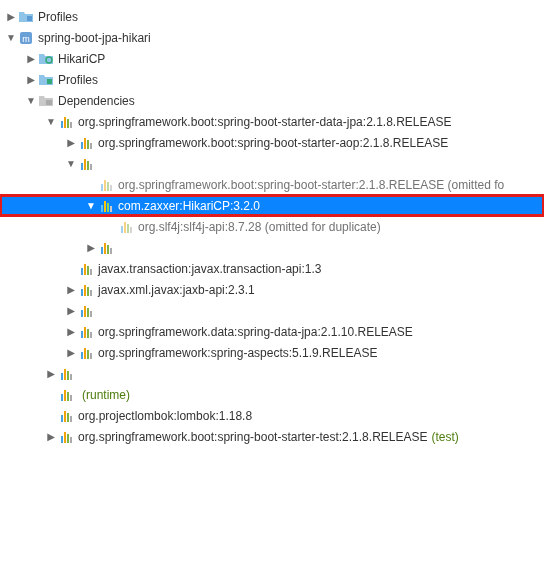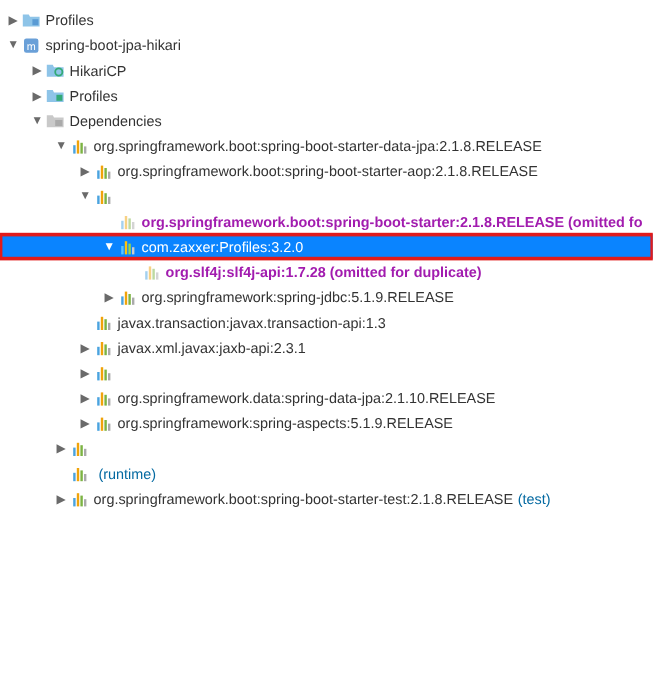--- a/index.html
+++ b/index.html
@@ -47,22 +47,22 @@
   .icon {
     width: 16px;
     height: 16px;
     display: inline-flex;
     align-items: center;
     justify-content: center;
     margin-right: 4px;
     flex-shrink: 0;
   }
   .label { white-space: nowrap; }
-  .muted { color: #a21caf; font-weight: bold; }
-  .scope { color: #0369a1; margin-left: 4px; }
+  .muted { color: #737373; }
+  .scope { color: #4d7c0f; margin-left: 4px; }
 
   
   .jar-bars {
     display: inline-flex;
     gap: 1px;
     align-items: flex-end;
     height: 12px;
   }
   .jar-bars span {
     width: 2px;
@@ -198,47 +198,46 @@
       <span class="indent" style="width: 80px;"></span>
       <span class="arrow ">▼</span>
       <span class="icon">
         <span class="jar-bars">
           <span class="b1"></span>
           <span class="b2"></span>
           <span class="b3"></span>
           <span class="b4"></span>
         </span>
       </span>
-      <span class="label">com.zaxxer:Profiles:3.2.0</span>
+      <span class="label">com.zaxxer:HikariCP:3.2.0</span>
     </div>
     <div class="row">
       <span class="indent" style="width: 100px;"></span>
       <span class="arrow none"></span>
       <span class="icon">
         <span class="jar-bars dim">
           <span class="b1"></span>
           <span class="b2"></span>
           <span class="b3"></span>
           <span class="b4"></span>
         </span>
       </span>
-      <span class="label muted">org.slf4j:slf4j-api:1.7.28 (omitted for duplicate)</span>
+      <span class="label muted">org.slf4j:slf4j-api:8.7.28 (omitted for duplicate)</span>
     </div>
     <div class="row">
       <span class="indent" style="width: 80px;"></span>
       <span class="arrow ">▶</span>
       <span class="icon">
         <span class="jar-bars">
           <span class="b1"></span>
           <span class="b2"></span>
           <span class="b3"></span>
           <span class="b4"></span>
         </span>
       </span>
-      <span class="label">org.springframework:spring-jdbc:5.1.9.RELEASE</span>
     </div>
     <div class="row">
       <span class="indent" style="width: 60px;"></span>
       <span class="arrow none"></span>
       <span class="icon">
         <span class="jar-bars">
           <span class="b1"></span>
           <span class="b2"></span>
           <span class="b3"></span>
           <span class="b4"></span>
@@ -314,20 +313,33 @@
       <span class="arrow none"></span>
       <span class="icon">
         <span class="jar-bars">
           <span class="b1"></span>
           <span class="b2"></span>
           <span class="b3"></span>
           <span class="b4"></span>
         </span>
       </span>
       <span class="scope">(runtime)</span>
+    </div>
+    <div class="row">
+      <span class="indent" style="width: 40px;"></span>
+      <span class="arrow none"></span>
+      <span class="icon">
+        <span class="jar-bars">
+          <span class="b1"></span>
+          <span class="b2"></span>
+          <span class="b3"></span>
+          <span class="b4"></span>
+        </span>
+      </span>
+      <span class="label">org.projectlombok:lombok:1.18.8</span>
     </div>
     <div class="row">
       <span class="indent" style="width: 40px;"></span>
       <span class="arrow ">▶</span>
       <span class="icon">
         <span class="jar-bars">
           <span class="b1"></span>
           <span class="b2"></span>
           <span class="b3"></span>
           <span class="b4"></span>

